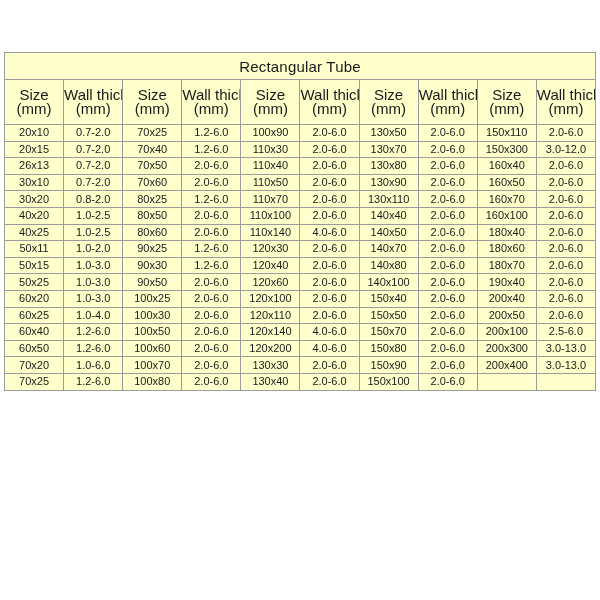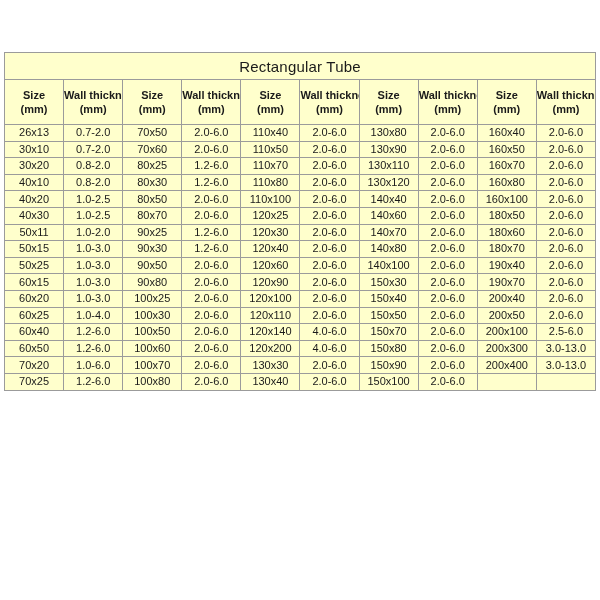--- a/index.html
+++ b/index.html
@@ -33,22 +33,22 @@
     white-space: nowrap;
   }
   .title-cell {
     height: 26px;
     font-size: 15px;
     font-weight: normal;
     letter-spacing: 0.2px;
   }
   th.col-head {
     height: 44px;
-    font-weight: bold;
-    font-size: 11px;
+    font-weight: normal;
+    font-size: 15px;
     line-height: 14px;
   }
   td.data-cell {
     height: 15.6px;
     font-size: 11px;
     line-height: 13px;
   }
   
   .col-size { width: 46px; }
 </style>
@@ -99,20 +99,44 @@
             <div>(mm)</div>
           </th>
           <th class="col-head">
             <div>Wall thickness</div>
             <div>(mm)</div>
           </th>
         </tr>
     </thead>
     <tbody>
         <tr>
+          <td class="data-cell col-size">20x10</td>
+          <td class="data-cell">0.7-2.0</td>
+          <td class="data-cell col-size">70x25</td>
+          <td class="data-cell">1.2-6.0</td>
+          <td class="data-cell col-size">100x90</td>
+          <td class="data-cell">2.0-6.0</td>
+          <td class="data-cell col-size">130x50</td>
+          <td class="data-cell">2.0-6.0</td>
+          <td class="data-cell col-size">150x110</td>
+          <td class="data-cell">2.0-6.0</td>
+        </tr>
+        <tr>
+          <td class="data-cell col-size">20x15</td>
+          <td class="data-cell">0.7-2.0</td>
+          <td class="data-cell col-size">70x40</td>
+          <td class="data-cell">1.2-6.0</td>
+          <td class="data-cell col-size">110x30</td>
+          <td class="data-cell">2.0-6.0</td>
+          <td class="data-cell col-size">130x70</td>
+          <td class="data-cell">2.0-6.0</td>
+          <td class="data-cell col-size">150x300</td>
+          <td class="data-cell">3.0-12.0</td>
+        </tr>
+        <tr>
           <td class="data-cell col-size">26x13</td>
           <td class="data-cell">0.7-2.0</td>
           <td class="data-cell col-size">70x50</td>
           <td class="data-cell">2.0-6.0</td>
           <td class="data-cell col-size">110x40</td>
           <td class="data-cell">2.0-6.0</td>
           <td class="data-cell col-size">130x80</td>
           <td class="data-cell">2.0-6.0</td>
           <td class="data-cell col-size">160x40</td>
           <td class="data-cell">2.0-6.0</td>
@@ -135,53 +159,41 @@
           <td class="data-cell col-size">80x25</td>
           <td class="data-cell">1.2-6.0</td>
           <td class="data-cell col-size">110x70</td>
           <td class="data-cell">2.0-6.0</td>
           <td class="data-cell col-size">130x110</td>
           <td class="data-cell">2.0-6.0</td>
           <td class="data-cell col-size">160x70</td>
           <td class="data-cell">2.0-6.0</td>
         </tr>
         <tr>
-          <td class="data-cell col-size">40x10</td>
-          <td class="data-cell">0.8-2.0</td>
-          <td class="data-cell col-size">80x30</td>
-          <td class="data-cell">1.2-6.0</td>
-          <td class="data-cell col-size">110x80</td>
-          <td class="data-cell">2.0-6.0</td>
-          <td class="data-cell col-size">130x120</td>
-          <td class="data-cell">2.0-6.0</td>
-          <td class="data-cell col-size">160x80</td>
-          <td class="data-cell">2.0-6.0</td>
-        </tr>
-        <tr>
           <td class="data-cell col-size">40x20</td>
           <td class="data-cell">1.0-2.5</td>
           <td class="data-cell col-size">80x50</td>
           <td class="data-cell">2.0-6.0</td>
           <td class="data-cell col-size">110x100</td>
           <td class="data-cell">2.0-6.0</td>
           <td class="data-cell col-size">140x40</td>
           <td class="data-cell">2.0-6.0</td>
           <td class="data-cell col-size">160x100</td>
           <td class="data-cell">2.0-6.0</td>
         </tr>
         <tr>
-          <td class="data-cell col-size">40x30</td>
+          <td class="data-cell col-size">40x25</td>
           <td class="data-cell">1.0-2.5</td>
-          <td class="data-cell col-size">80x70</td>
-          <td class="data-cell">2.0-6.0</td>
-          <td class="data-cell col-size">120x25</td>
-          <td class="data-cell">2.0-6.0</td>
-          <td class="data-cell col-size">140x60</td>
-          <td class="data-cell">2.0-6.0</td>
-          <td class="data-cell col-size">180x50</td>
+          <td class="data-cell col-size">80x60</td>
+          <td class="data-cell">2.0-6.0</td>
+          <td class="data-cell col-size">110x140</td>
+          <td class="data-cell">4.0-6.0</td>
+          <td class="data-cell col-size">140x50</td>
+          <td class="data-cell">2.0-6.0</td>
+          <td class="data-cell col-size">180x40</td>
           <td class="data-cell">2.0-6.0</td>
         </tr>
         <tr>
           <td class="data-cell col-size">50x11</td>
           <td class="data-cell">1.0-2.0</td>
           <td class="data-cell col-size">90x25</td>
           <td class="data-cell">1.2-6.0</td>
           <td class="data-cell col-size">120x30</td>
           <td class="data-cell">2.0-6.0</td>
           <td class="data-cell col-size">140x70</td>
@@ -204,32 +216,20 @@
         <tr>
           <td class="data-cell col-size">50x25</td>
           <td class="data-cell">1.0-3.0</td>
           <td class="data-cell col-size">90x50</td>
           <td class="data-cell">2.0-6.0</td>
           <td class="data-cell col-size">120x60</td>
           <td class="data-cell">2.0-6.0</td>
           <td class="data-cell col-size">140x100</td>
           <td class="data-cell">2.0-6.0</td>
           <td class="data-cell col-size">190x40</td>
-          <td class="data-cell">2.0-6.0</td>
-        </tr>
-        <tr>
-          <td class="data-cell col-size">60x15</td>
-          <td class="data-cell">1.0-3.0</td>
-          <td class="data-cell col-size">90x80</td>
-          <td class="data-cell">2.0-6.0</td>
-          <td class="data-cell col-size">120x90</td>
-          <td class="data-cell">2.0-6.0</td>
-          <td class="data-cell col-size">150x30</td>
-          <td class="data-cell">2.0-6.0</td>
-          <td class="data-cell col-size">190x70</td>
           <td class="data-cell">2.0-6.0</td>
         </tr>
         <tr>
           <td class="data-cell col-size">60x20</td>
           <td class="data-cell">1.0-3.0</td>
           <td class="data-cell col-size">100x25</td>
           <td class="data-cell">2.0-6.0</td>
           <td class="data-cell col-size">120x100</td>
           <td class="data-cell">2.0-6.0</td>
           <td class="data-cell col-size">150x40</td>

